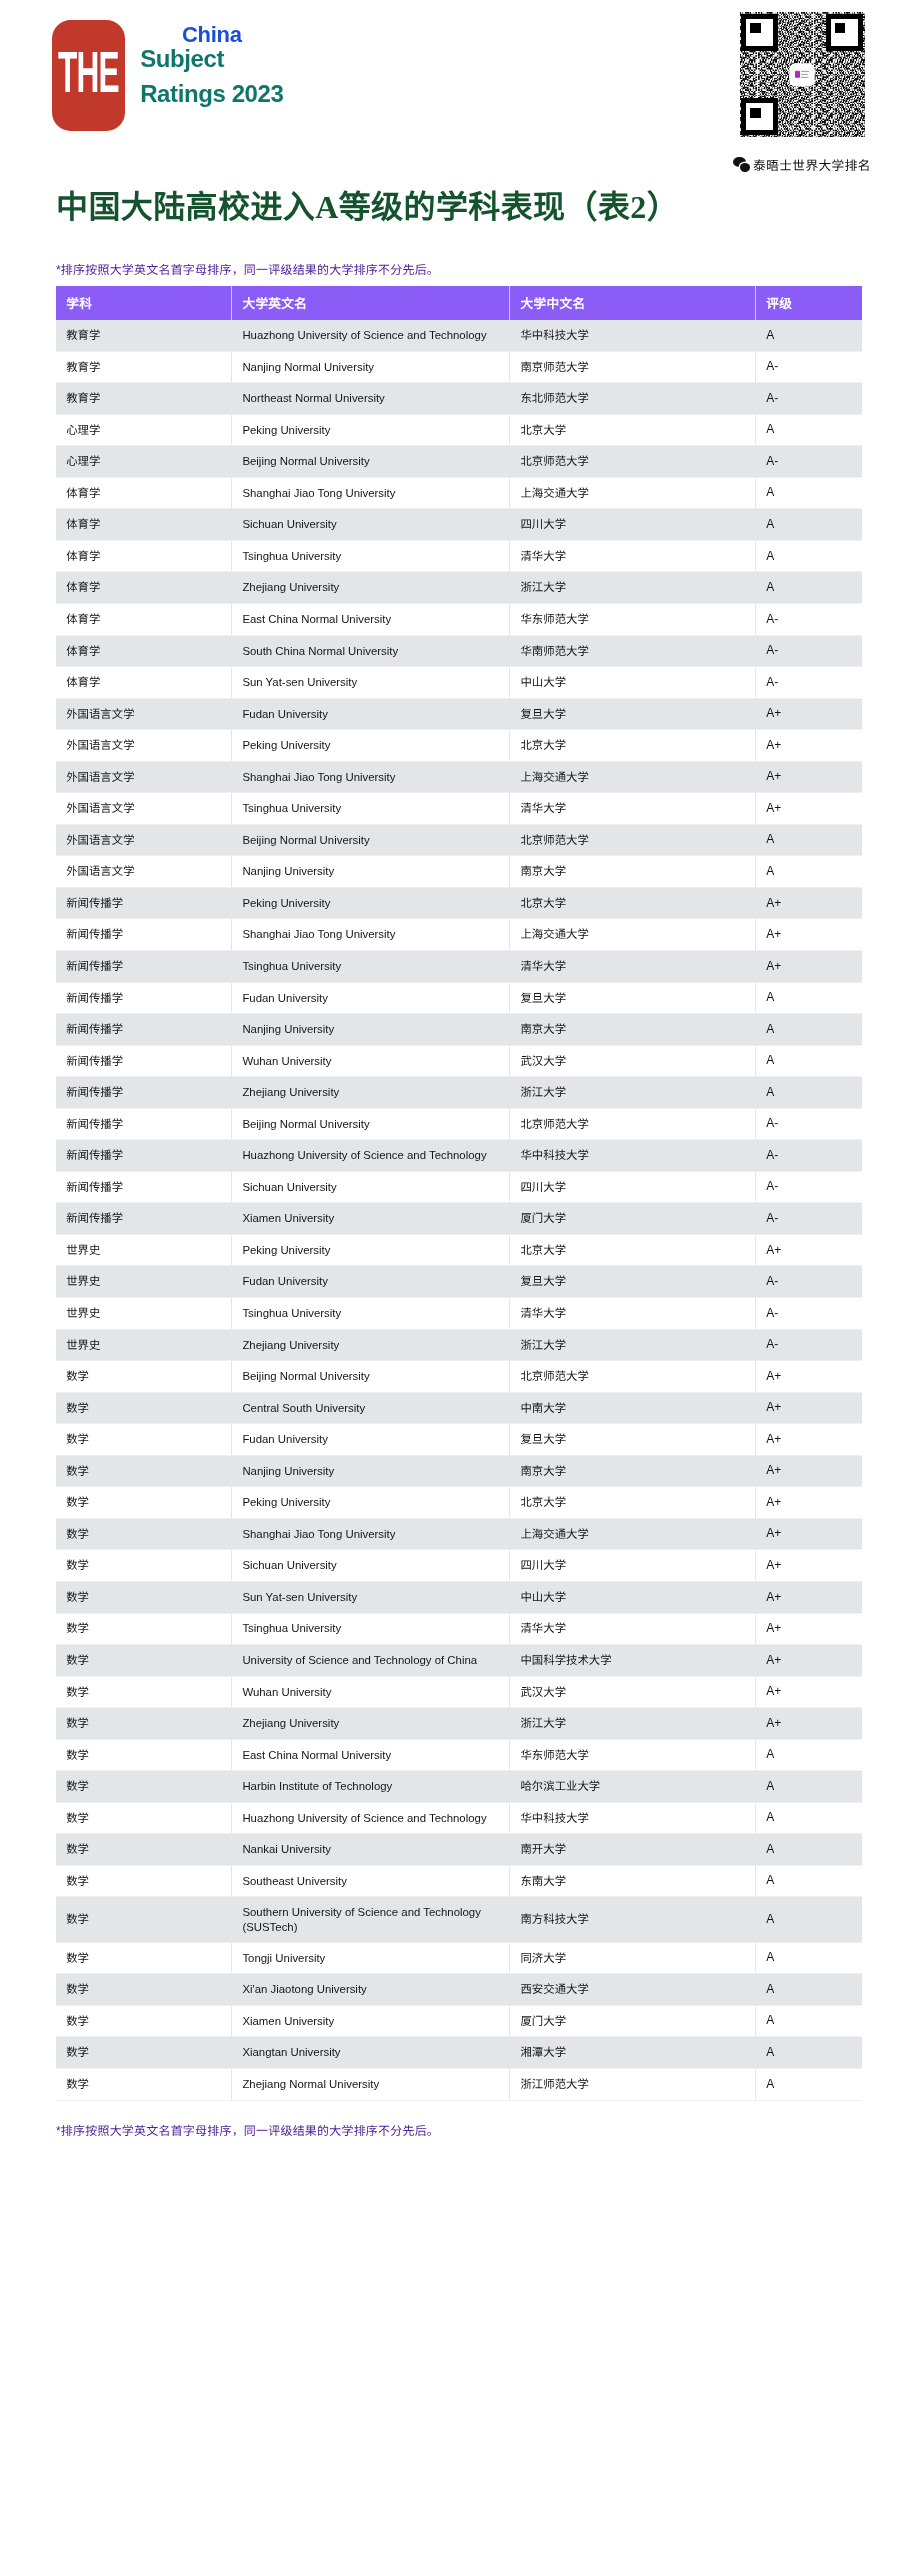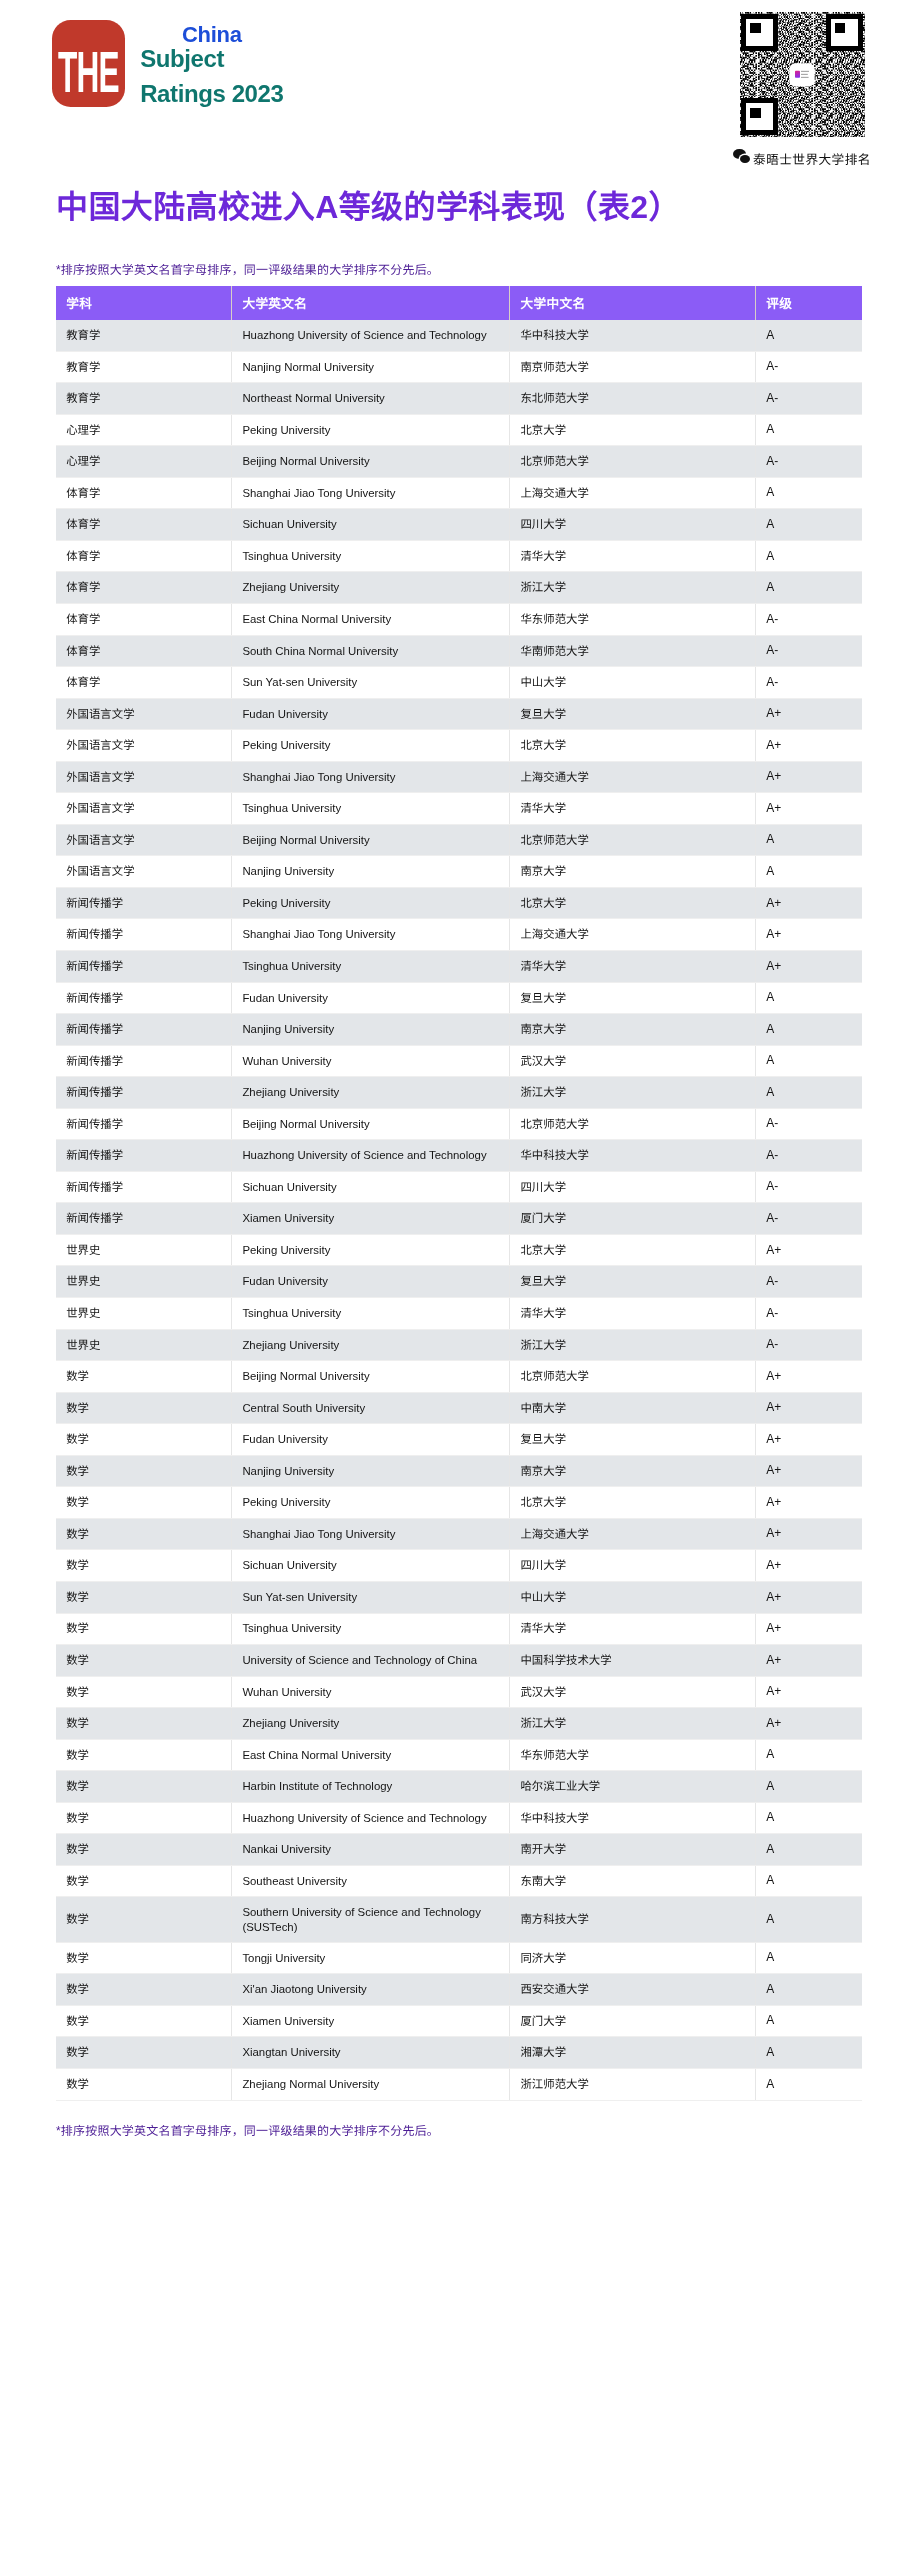--- a/index.html
+++ b/index.html
@@ -32,21 +32,21 @@
   .brand {
     position: absolute;
     left: 52px;
     top: 20.3px;
     display: flex;
     align-items: flex-start;
     gap: 15.2px;
   }
   .the-mark {
     width: 73px;
-    height: 87px;
+    height: 111px;
     background: #c0392b;
     border-radius: 18.6px;
     position: relative;
     overflow: hidden;
     flex: none;
   }
   .the-mark .the-letters {
     position: absolute;
     left: 0;
     right: 0;
@@ -141,22 +141,23 @@
   .qr-code .center-logo b {
     display: block;
     width: 8.5px;
     height: 7.6px;
     background:
       linear-gradient(#9b9b9b, #9b9b9b) 0 0/8.5px 1.4px no-repeat,
       linear-gradient(#9b9b9b, #9b9b9b) 0 3px/6.8px 1.4px no-repeat,
       linear-gradient(#9b9b9b, #9b9b9b) 0 6.1px/7.6px 1.4px no-repeat;
   }
   .qr-caption {
-    margin-top: 12px;
+    margin-top: 18px;
     display: flex;
+    align-items: center;
     justify-content: center;
     gap: 3px;
     white-space: nowrap;
   }
   .wechat-icon {
     width: 17px; height: 14.4px;
     position: relative;
     flex: none;
   }
   .wechat-icon::before,
@@ -181,23 +182,24 @@
     color: #111;
     letter-spacing: 0.4px;
   }
 
   
   .page-title {
     margin: 0;
     padding: 0 0 0 56px;
     font-size: 32px;
     font-weight: 700;
-    color: #6d28d9;
+    color: #14532d;
     letter-spacing: 0.4px;
     line-height: 1.2;
+    font-family: Liberation Serif, serif;
   }
 
   
   .note {
     padding: 0 0 0 56px;
     margin-top: 34px;
     font-size: 12px;
     color: #4c1d95;
     font-weight: 400;
     letter-spacing: 0.2px;

